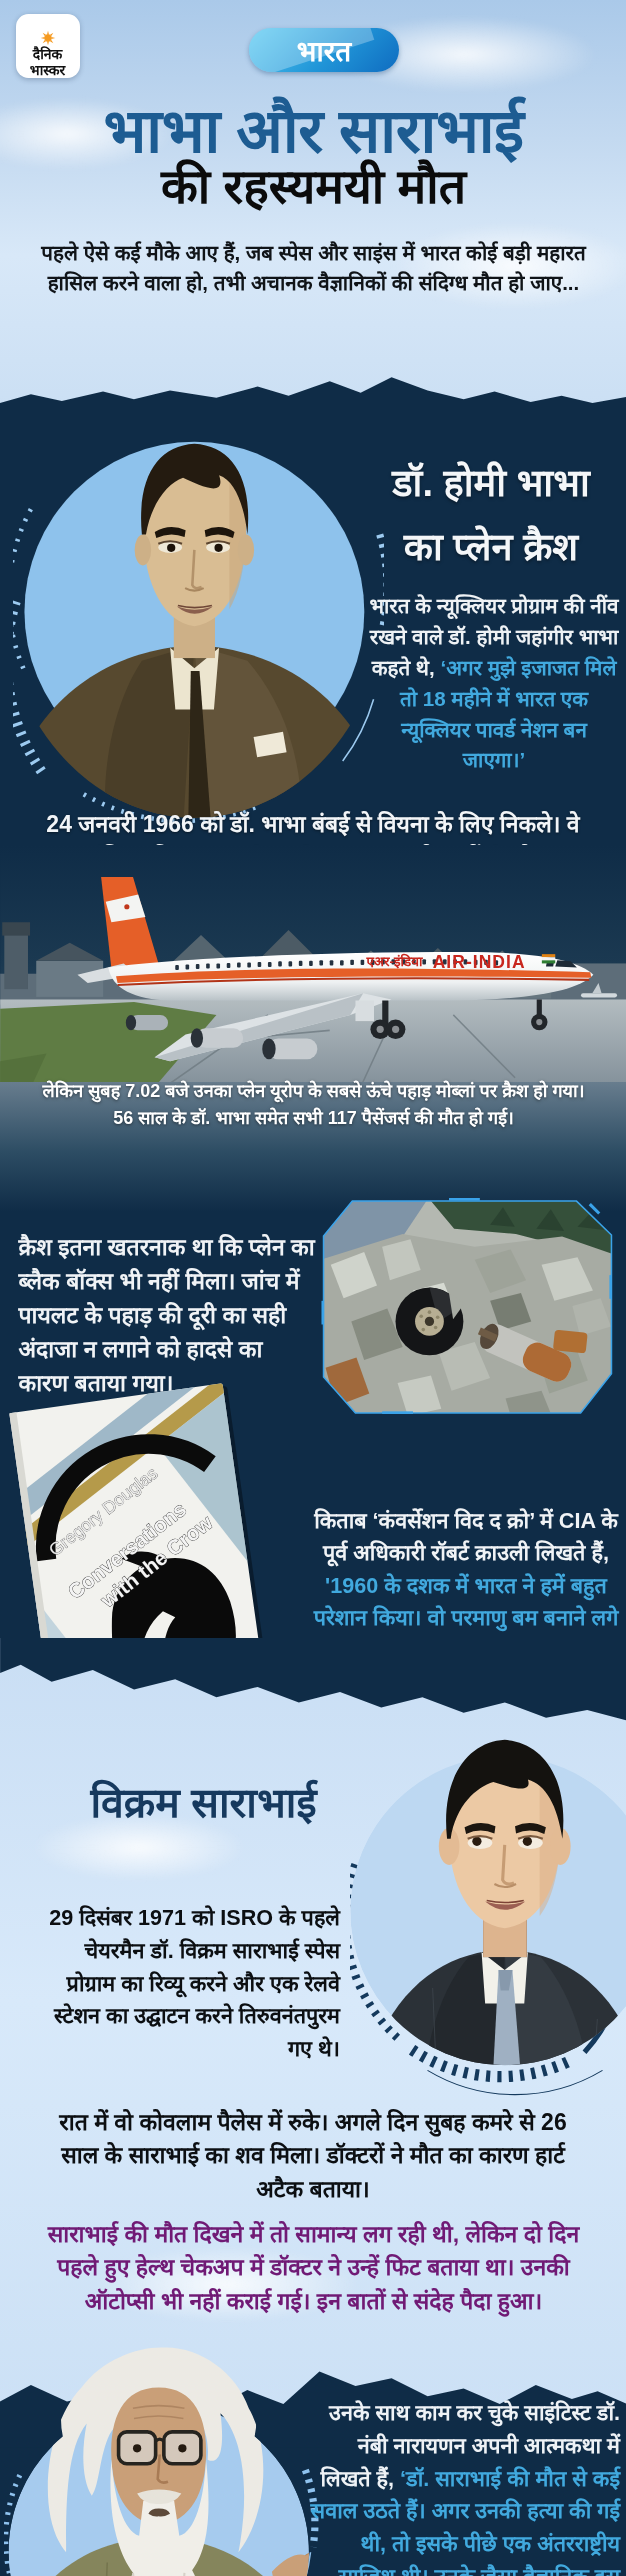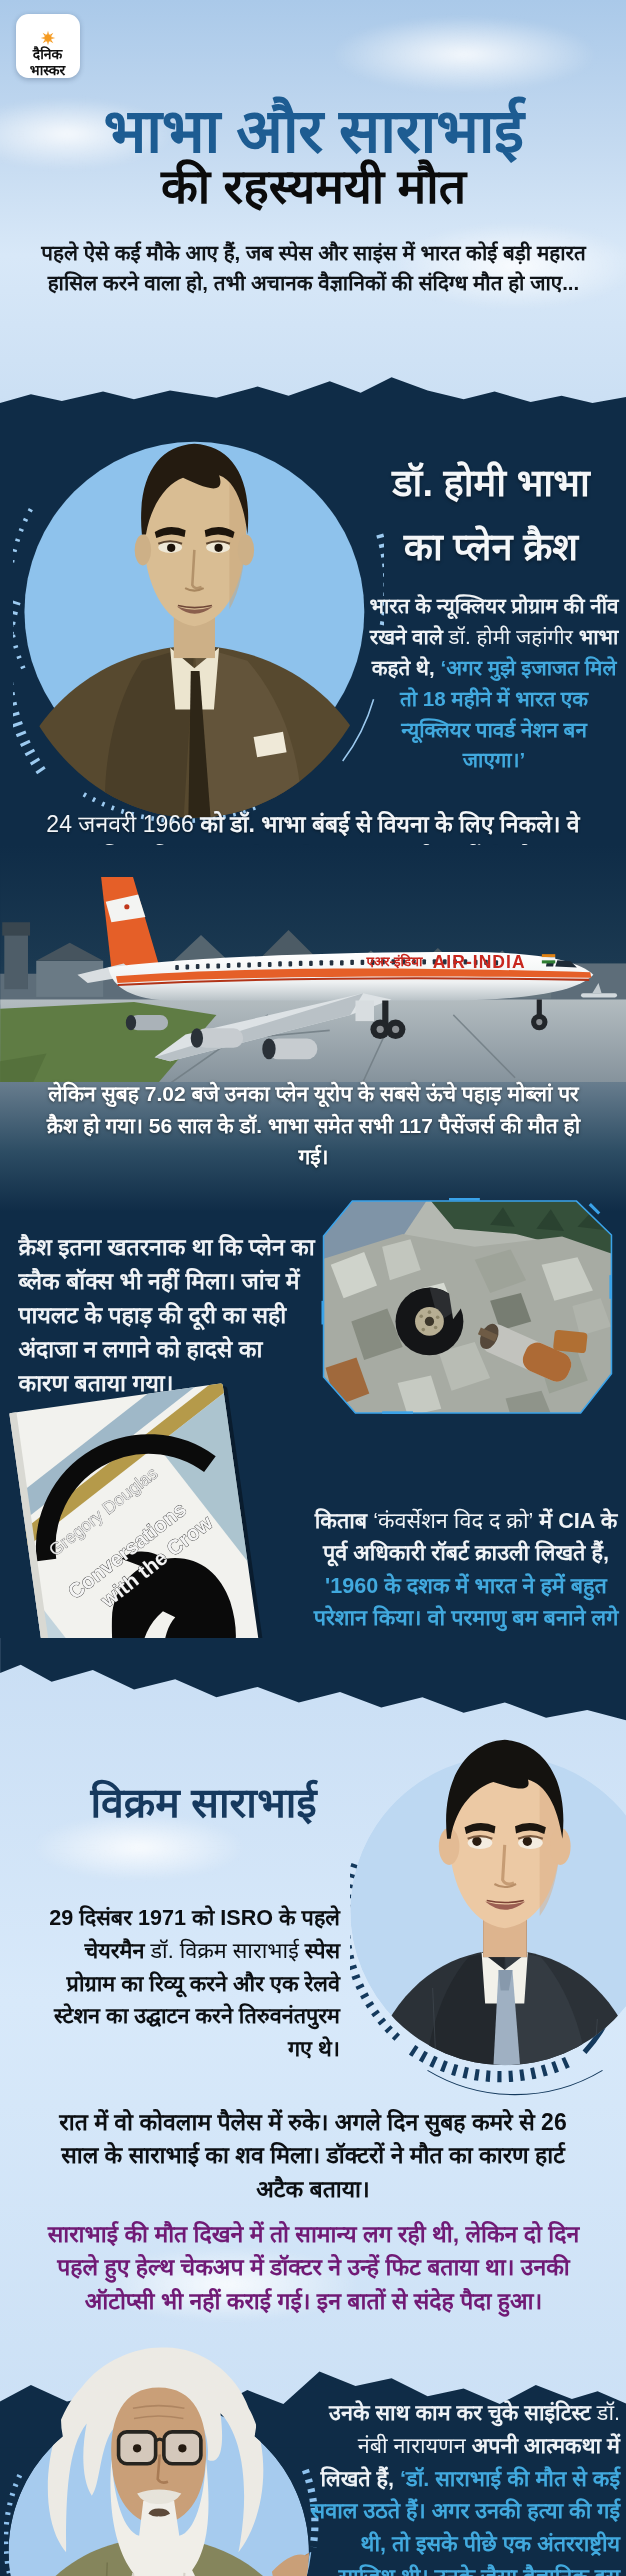--- a/index.html
+++ b/index.html
@@ -30,29 +30,29 @@
   
   .navy1{left:0;top:428px;width:627px;height:1221px;background:var(--navy)}
   .navy2{left:0;top:2445px;width:627px;height:241px;background:var(--navy)}
   .light2{left:0;top:1638px;width:627px;height:809px;background:linear-gradient(180deg,#c9def4 0%,#d8e9fa 45%,#cbe0f5 100%)}
   svg{display:block}
   
   .h-bhabha{left:367px;top:452px;width:248px;text-align:center;color:#f4f6f8;font-size:38px;font-weight:800;line-height:1.68;text-shadow:0 1.5px 3.1px rgba(0,0,0,.35)}
   .p1{left:369px;top:591px;width:250px;text-align:center;color:#eef2f5;font-size:20.6px;font-weight:600;line-height:1.5}
   .p2{left:28px;top:808px;width:570px;text-align:center;color:#f2f5f8;font-size:23px;font-weight:700;line-height:1.42;text-shadow:0 1px 2.6px rgba(0,0,0,.45)}
   .band{left:0;top:1082px;width:627px;height:129px;background:linear-gradient(180deg,#687d8e 0%,#2c4c63 55%,var(--navy) 100%)}
-  .p3{left:36px;top:1078px;width:555px;text-align:center;color:#fff;font-size:21px;font-weight:700;line-height:1.5;text-shadow:0 1px 3.1px rgba(0,0,0,.5)}
+  .p3{left:36px;top:1078px;width:555px;text-align:center;color:#fff;font-size:18px;font-weight:700;line-height:1.5;text-shadow:0 1px 3.1px rgba(0,0,0,.5)}
   .p4{left:18.5px;top:1230px;width:298px;text-align:left;color:#f0f3f6;font-size:23px;font-weight:700;line-height:1.48}
   .p5{left:308px;top:1505px;width:316px;text-align:center;color:#f0f3f6;font-size:21.6px;font-weight:700;line-height:1.5}
   .h-sarabhai{left:36px;top:1770px;width:335px;text-align:center;color:#16395e;font-size:41px;font-weight:800;line-height:1.62}
   .sp1{left:41px;top:1902px;width:299px;text-align:right;color:#0c0f12;font-size:21.6px;font-weight:700;line-height:1.52}
   .sp2{left:45px;top:2106px;width:536px;text-align:center;color:#0c0f12;font-size:23px;font-weight:700;line-height:1.45}
   .sp3{left:30px;top:2218px;width:567px;text-align:center;color:#701a75;font-size:23px;font-weight:700;line-height:1.45}
   .np{left:307px;top:2397px;width:313px;text-align:right;color:#eef2f6;font-size:21.6px;font-weight:700;line-height:1.52}
-  .seg-b{font-weight:400}
+  .seg-b{font-weight:700}
   .seg-q{color:var(--q);font-weight:800}
   .figwrap{overflow:visible}
 </style>
 </head>
 <body>
 
 <div id="canvas">
 
   <div class="abs sky"></div>
   <div class="cloud" style="left:330px;top:15.5px;width:268px;height:77px"></div>
@@ -72,20 +72,23 @@
             <path d="M40 8 L34 18 L30 14 Z"></path>
           <path d="M8 40 L14 30 L18 34 Z"></path>
             <path d="M40 40 L30 34 L34 30 Z"></path>
         </g>
       </g>
     </svg>
     <div class="lt">दैनिक</div>
     <div class="lt">भास्कर</div>
   </div>
 
+  <div class="abs badge">
+    <span>भारत</span>
+  </div>
 
   <div class="abs title1">भाभा और साराभाई</div>
   <div class="abs title2">की रहस्यमयी मौत</div>
   <div class="abs intro">पहले ऐसे कई मौके आए हैं, जब स्पेस और साइंस में भारत कोई बड़ी महारत हासिल करने वाला हो, तभी अचानक वैज्ञानिकों की संदिग्ध मौत हो जाए...</div>
 
   <div class="abs navy1"></div>
   <svg class="abs" style="left:0;top:371px" width="627" height="67" viewBox="0 0 1217 130">
     <polygon fill="#0f2c47" points="0,62 60,45 120,58 200,40 260,55 330,38 420,52 500,30 560,48 640,20 700,42 760,12 830,38 900,55 960,40 1030,60 1090,48 1150,62 1217,50 1217,130 0,130"></polygon>
   </svg>
 

